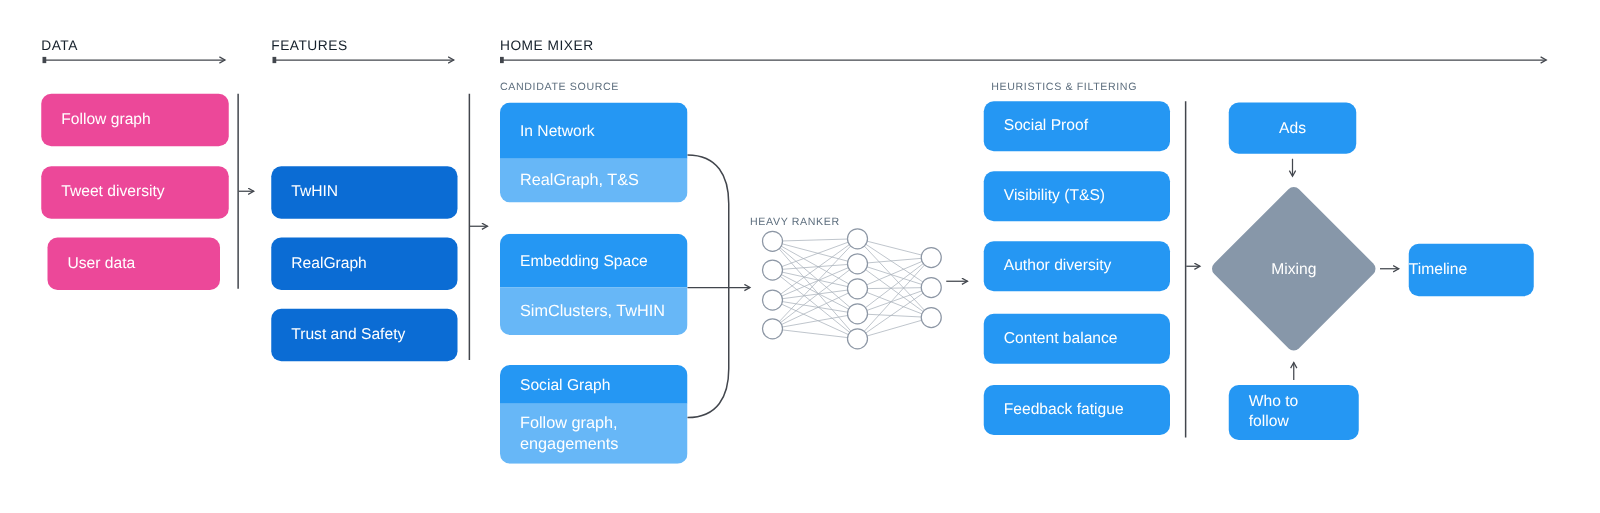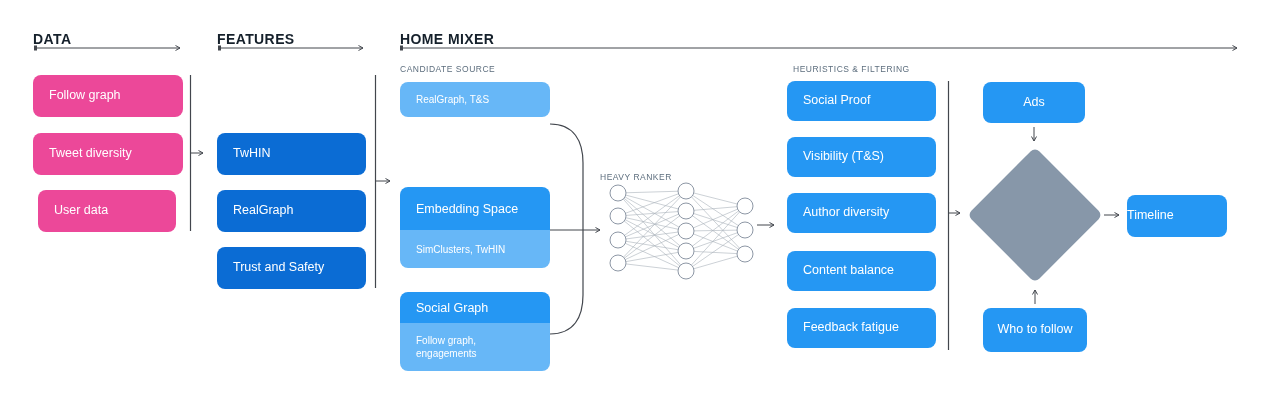--- a/index.html
+++ b/index.html
@@ -1,21 +1,21 @@
 <!DOCTYPE html>
 <html><head>
 <meta charset="utf-8">
 <style>
   html,body{margin:0;padding:0;background:#ffffff;}
   #canvas{
     position:relative;width:1280px;height:410px;background:#ffffff;overflow:hidden;
     font-family:"Liberation Sans","DejaVu Sans",sans-serif;
   }
   .hdr{
-    position:absolute;font-size:14px;font-weight:bold;letter-spacing:.4px;
+    position:absolute;font-size:11px;font-weight:normal;letter-spacing:.4px;
     color:#15202b;text-transform:uppercase;
   }
   .sublbl{
     position:absolute;font-size:8.5px;font-weight:400;letter-spacing:.5px;
     color:#5d6e7e;text-transform:uppercase;
   }
   .box{
     position:absolute;border-radius:8px;color:#ffffff;font-size:12.5px;font-weight:500;
     display:flex;align-items:center;padding:0 16px;box-sizing:border-box;line-height:1.25;
   }
@@ -25,21 +25,21 @@
   .group{
     position:absolute;border-radius:8px;overflow:hidden;color:#fff;
     display:flex;flex-direction:column;
   }
   .group .gtitle{
     background:#2597f3;display:flex;align-items:center;padding:0 16px;
     font-size:12.5px;font-weight:500;
   }
   .group .gsub{
     background:#67b7f7;display:flex;align-items:center;padding:0 16px;
-    font-size:10px;font-weight:500;line-height:1.3;
+    font-size:13px;font-weight:500;line-height:1.3;
   }
   .diamond{
     position:absolute;left:987px;top:167px;width:96px;height:96px;
     background:#8797a9;transform:rotate(45deg);border-radius:6px;
   }
   .diamond-label{
     position:absolute;left:987px;top:167px;width:96px;height:96px;
     display:flex;align-items:center;justify-content:center;
     color:#fff;font-size:12.5px;font-weight:500;
   }
@@ -73,20 +73,23 @@
       <span>TwHIN</span>
     </div>
   <div class="box mblue" style="left:217px;top:190px;width:149px;height:42px">
       <span>RealGraph</span>
     </div>
   <div class="box mblue" style="left:217px;top:247px;width:149px;height:42px">
       <span>Trust and Safety</span>
     </div>
 
   <div class="group" style="left:400px;top:82px;width:150px">
+    <div class="gtitle" style="height:45px">
+        <span>In Network</span>
+      </div>
     <div class="gsub" style="height:35px">
         <span>RealGraph, T&amp;S</span>
       </div>
   </div>
   <div class="group" style="left:400px;top:187px;width:150px">
     <div class="gtitle" style="height:43px">
         <span>Embedding Space</span>
       </div>
     <div class="gsub" style="height:38px">
         <span>SimClusters, TwHIN</span>
@@ -114,21 +117,24 @@
       <span>Content balance</span>
     </div>
   <div class="box bblue" style="left:787px;top:308px;width:149px;height:40px">
       <span>Feedback fatigue</span>
     </div>
 
   <div class="box bblue" style="left:983px;top:82px;width:102px;height:41px;justify-content:center;padding:13px">
       <span>Ads</span>
     </div>
   <div class="diamond"></div>
-  <div class="box bblue" style="left:983px;top:308px;width:104px;height:44px;justify-content:center;padding:0">
+  <div class="diamond-label">
+      <span>Mixing</span>
+    </div>
+  <div class="box bblue" style="left:983px;top:308px;width:104px;height:44px;justify-content:flex-start;padding:16px">
       <span>Who to follow</span>
     </div>
   <div class="box bblue" style="left:1127px;top:195px;width:100px;height:42px;padding:0">
       <span>Timeline</span>
     </div>
 
   <svg id="wires" width="1280" height="410">
     <defs>
       <marker id="arr" markerWidth="8" markerHeight="8" refX="5" refY="3" orient="auto" markerUnits="userSpaceOnUse">
         <polyline points="0.5,0.5 5,3 0.5,5.5" fill="none" stroke="#42464d" stroke-width="1"></polyline>

